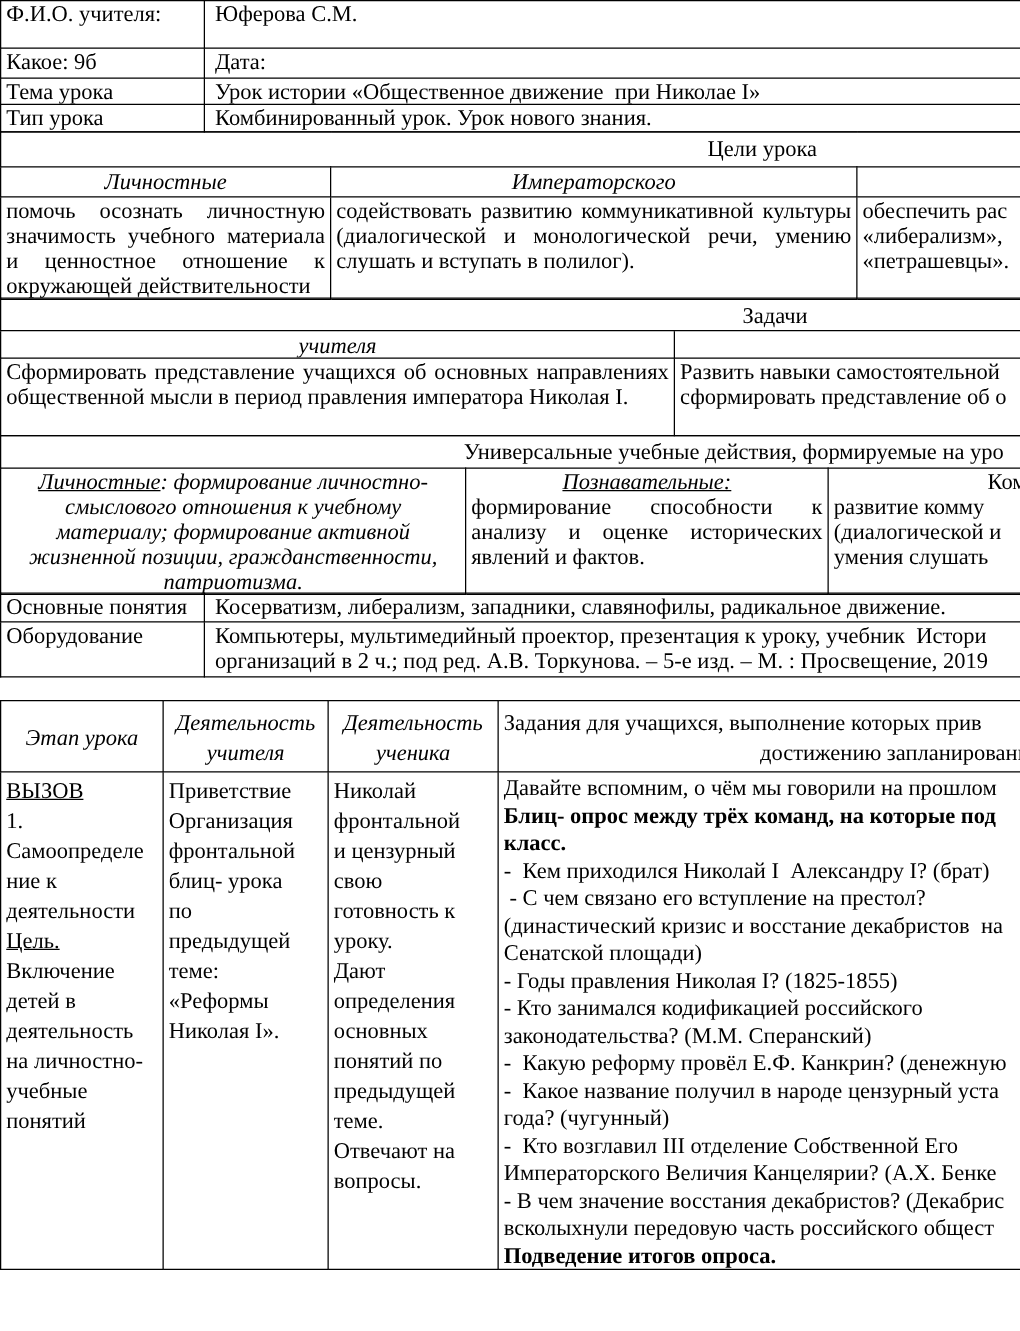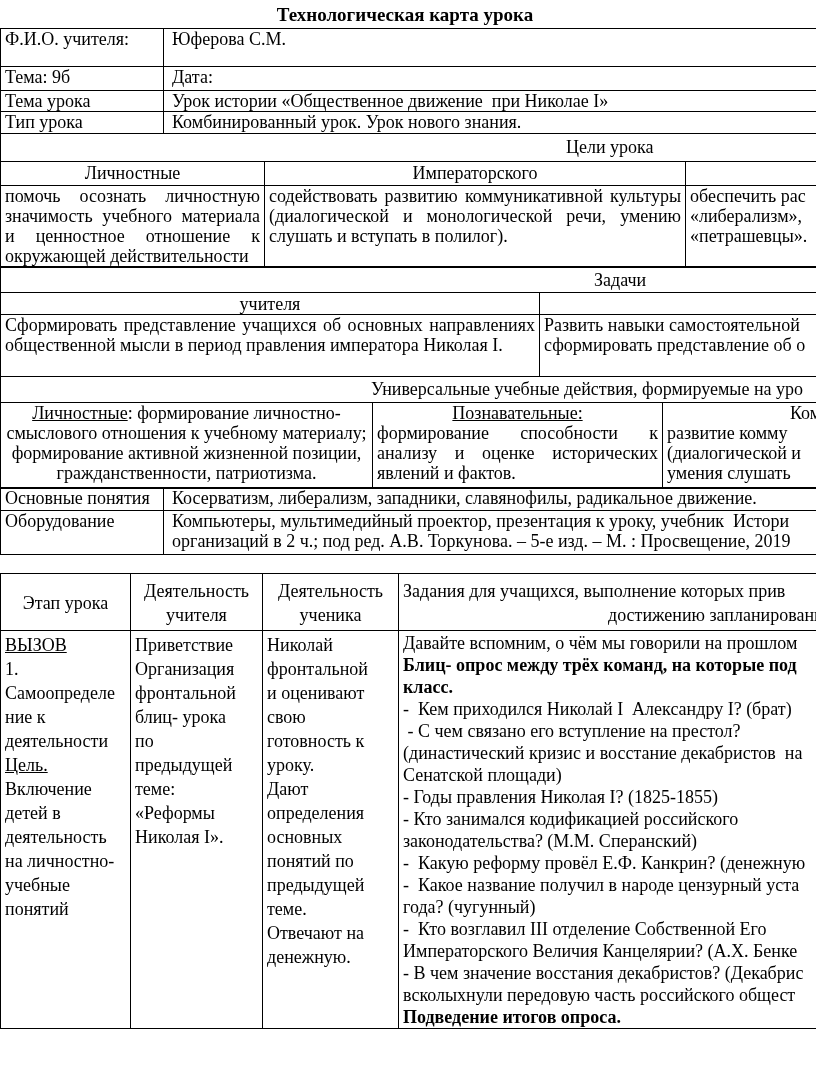--- a/index.html
+++ b/index.html
@@ -3,53 +3,52 @@
 <meta charset="utf-8">
 <style>
   html,body{margin:0;padding:0;width:816px;height:1065px;overflow:hidden;background:#fff;}
   body{font-family:"Liberation Serif","DejaVu Serif",serif;color:#000;font-size:18px;}
   .page{width:1220px;}
   .title{width:810px;text-align:center;font-weight:bold;font-size:19px;padding-top:4px;height:24px;}
   table{border-collapse:collapse;table-layout:fixed;width:1220px;margin-top:-1.5px;}
   td{border:1.5px solid #000;vertical-align:top;padding:0 4px;overflow:hidden;}
   .t-top td{line-height:20px;}
   .merged{ text-align:left;white-space:pre;vertical-align:middle;line-height:20px;}
-  .center{text-align:center;}
+  .center{text-align:center;font-style:italic;}
   .vmid{vertical-align:middle;}
   .just{text-align:justify;}
   .lines div{white-space:pre;}
   .u{text-decoration:underline;}
   .b{font-weight:bold;}
   .main td{line-height:24px;padding-top:2px;}
   .main td.wide{line-height:22px;padding-top:1px;}
   .main .hdr td{line-height:24px;vertical-align:middle;}
   .gap{height:18px;}
   .goalhead{padding-left:565px;}
   .taskhead{padding-left:593px;}
   .uudhead{padding-left:370px;}
 </style>
 </head>
 <body>
 
 <div class="page">
 
-  <div class="title">Технологическая карта урока</div>
 
   <table class="t-top" style="margin-top:0;">
     <colgroup>
         <col style="width:163px;">
         <col>
       </colgroup>
     <tbody>
         <tr style="height:38px;">
       <td>Ф.И.О. учителя:</td>
       <td style="padding-left:8px;">Юферова С.М.</td>
     </tr>
     <tr style="height:24px;">
-      <td>Тема: 9б</td>
+      <td>Какое: 9б</td>
       <td style="padding-left:8px;">Дата:</td>
     </tr>
     <tr style="height:21px;">
       <td>Тема урока</td>
       <td style="padding-left:8px;white-space:pre;">Урок истории «Общественное движение  при Николае I»</td>
     </tr>
     <tr style="height:22px;">
       <td>Тип урока</td>
       <td style="padding-left:8px;">Комбинированный урок. Урок нового знания.</td>
     </tr>
@@ -203,32 +202,32 @@
             <div>блиц- урока</div>
             <div>по</div>
             <div>предыдущей</div>
             <div>теме:</div>
             <div>«Реформы</div>
             <div>Николая I».</div>
           </td>
       <td class="lines">
             <div>Николай</div>
             <div>фронтальной</div>
-            <div>и оценивают</div>
+            <div>и цензурный</div>
             <div>свою</div>
             <div>готовность к</div>
             <div>уроку.</div>
             <div>Дают</div>
             <div>определения</div>
             <div>основных</div>
             <div>понятий по</div>
             <div>предыдущей</div>
             <div>теме.</div>
             <div>Отвечают на</div>
-            <div>денежную.</div>
+            <div>вопросы.</div>
           </td>
       <td class="lines wide">
             <div>Давайте вспомним, о чём мы говорили на прошлом</div>
             <div class="b">Блиц- опрос между трёх команд, на которые под</div>
             <div class="b">класс.</div>
             <div>-  Кем приходился Николай I  Александру I? (брат)</div>
             <div> - С чем связано его вступление на престол?</div>
             <div>(династический кризис и восстание декабристов  на</div>
             <div>Сенатской площади)</div>
             <div>- Годы правления Николая I? (1825-1855)</div>

